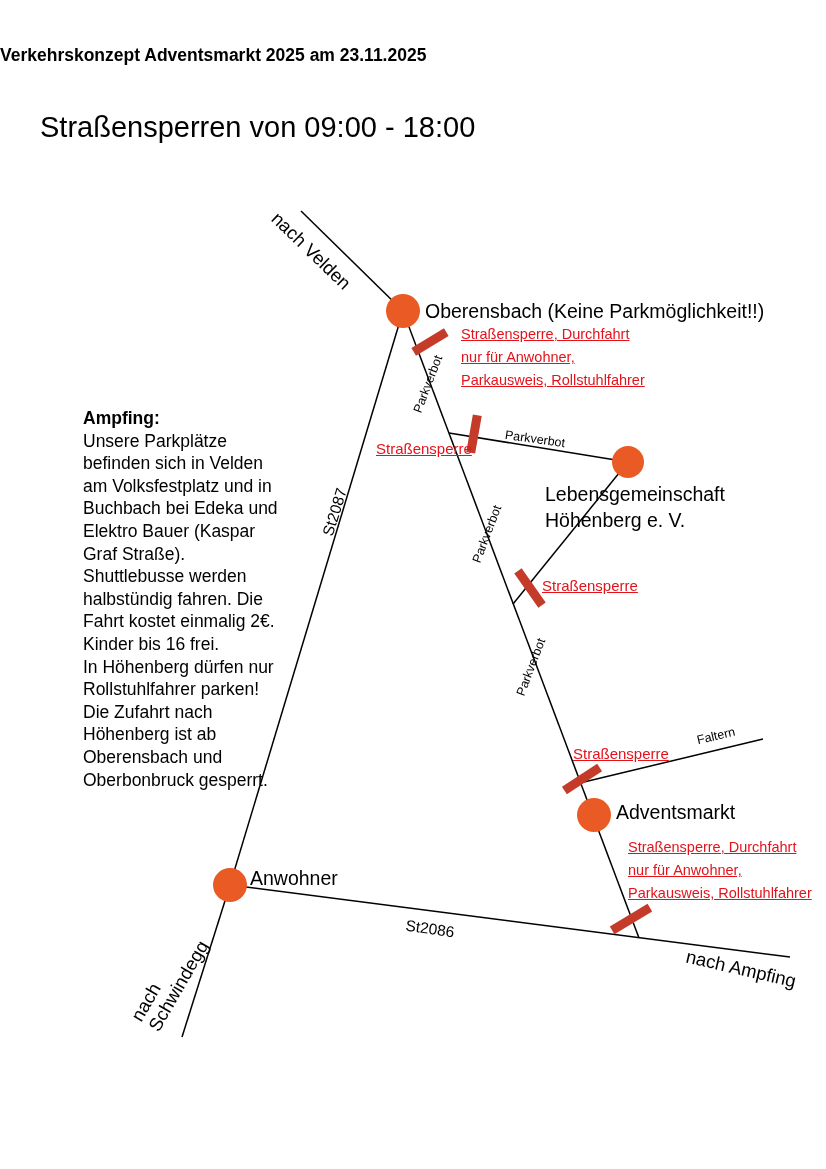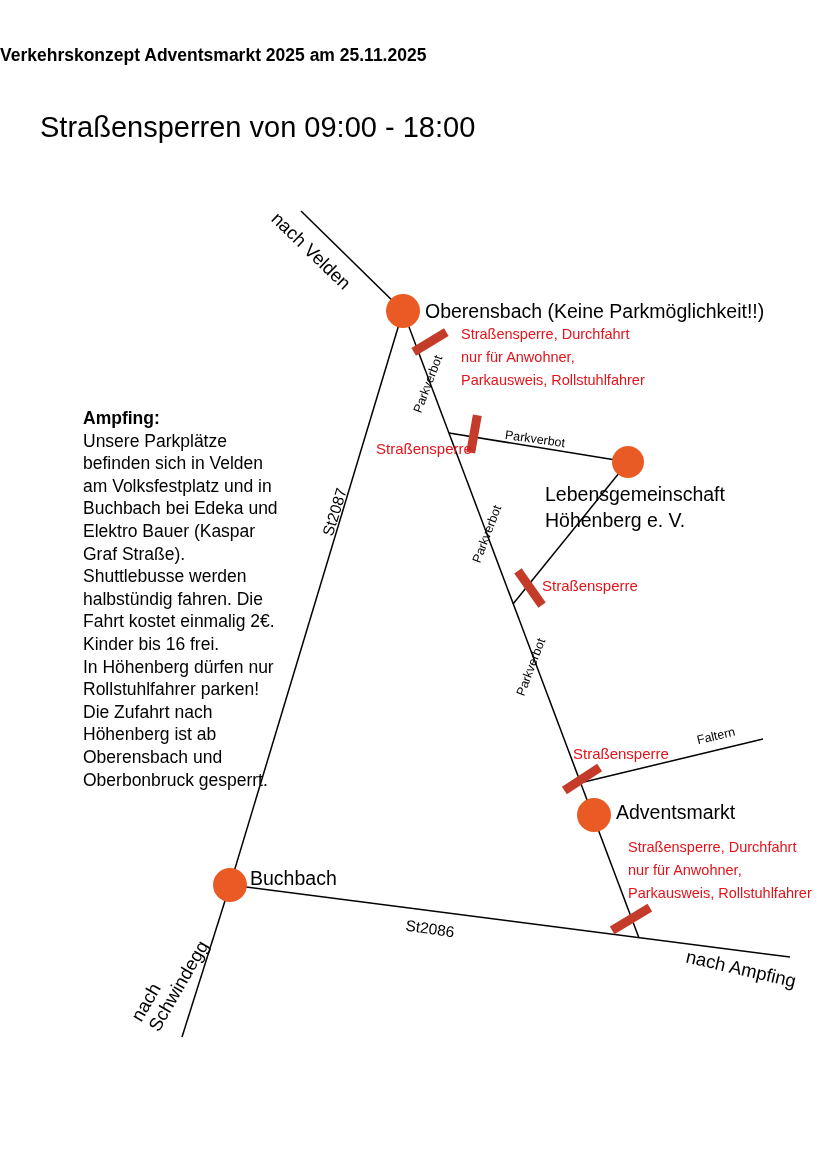--- a/index.html
+++ b/index.html
@@ -27,36 +27,36 @@
   .parken .bd{white-space:pre-line;}
 
   svg.mapsvg{position:absolute;left:0;top:0;}
   .road{stroke:var(--road);stroke-width:1.5;fill:none;}
   .barrier{fill:var(--barrier);}
   .node{fill:var(--node-fill);}
 
   .lbl{position:absolute;white-space:nowrap;}
   .node-lbl{font-size:19.5px;}
   .rot{transform-origin:center center;}
-  .alert{color:var(--alert);}
+  .alert{color:var(--alert);text-decoration:underline;}
   .ss{font-size:15px;}
   .note{font-size:14.5px;line-height:23px;}
   .pv{font-size:12.5px;}
   .roadname{font-size:15.5px;}
   .farname{font-size:18.5px;}
   .faltern{font-size:12.5px;}
   .two-line{white-space:pre-line;line-height:26px;}
   .schwind{white-space:pre-line;line-height:20px;}
 </style>
 </head>
 <body>
 
 <div class="page">
 
-  <div class="hdr-title lbl">Verkehrskonzept Adventsmarkt 2025 am 25.11.2025</div>
+  <div class="hdr-title lbl">Verkehrskonzept Adventsmarkt 2025 am 23.11.2025</div>
   <div class="hdr-sub2 lbl">Straßensperren von 09:00 - 18:00</div>
 
   <div class="parken">
     <div class="hd">Ampfing:</div>
     <div class="bd">Unsere Parkplätze
 befinden sich in Velden
 am Volksfestplatz und in
 Buchbach bei Edeka und
 Elektro Bauer (Kaspar
 Graf Straße).
@@ -105,21 +105,21 @@
 
   <div class="lbl pv rot" style="left:428px;top:384px;transform:translate(-50%,-50%) rotate(-69deg);">Parkverbot</div>
   <div class="lbl pv rot" style="left:535px;top:439px;transform:translate(-50%,-50%) rotate(8deg);">Parkverbot</div>
   <div class="lbl pv rot" style="left:487px;top:534px;transform:translate(-50%,-50%) rotate(-69deg);">Parkverbot</div>
   <div class="lbl pv rot" style="left:531px;top:667px;transform:translate(-50%,-50%) rotate(-69deg);">Parkverbot</div>
 
   <div class="lbl node-lbl two-line" style="left:545px;top:481px;">Lebensgemeinschaft
 Höhenberg e. V.</div>
   <div class="lbl node-lbl" style="left:425px;top:300px;">Oberensbach (Keine Parkmöglichkeit!!)</div>
   <div class="lbl node-lbl" style="left:616px;top:801px;">Adventsmarkt</div>
-  <div class="lbl node-lbl" style="left:250px;top:867px;">Buchbach</div>
+  <div class="lbl node-lbl" style="left:250px;top:867px;">Anwohner</div>
 
   <div class="lbl ss alert" style="left:376px;top:440px;">Straßensperre</div>
   <div class="lbl ss alert" style="left:542px;top:577px;">Straßensperre</div>
   <div class="lbl ss alert" style="left:573px;top:745px;">Straßensperre</div>
 
   <div class="lbl note alert" style="left:461px;top:323px;">
     <div>Straßensperre, Durchfahrt</div>
     <div>nur für Anwohner,</div>
     <div>Parkausweis, Rollstuhlfahrer</div>
   </div>

